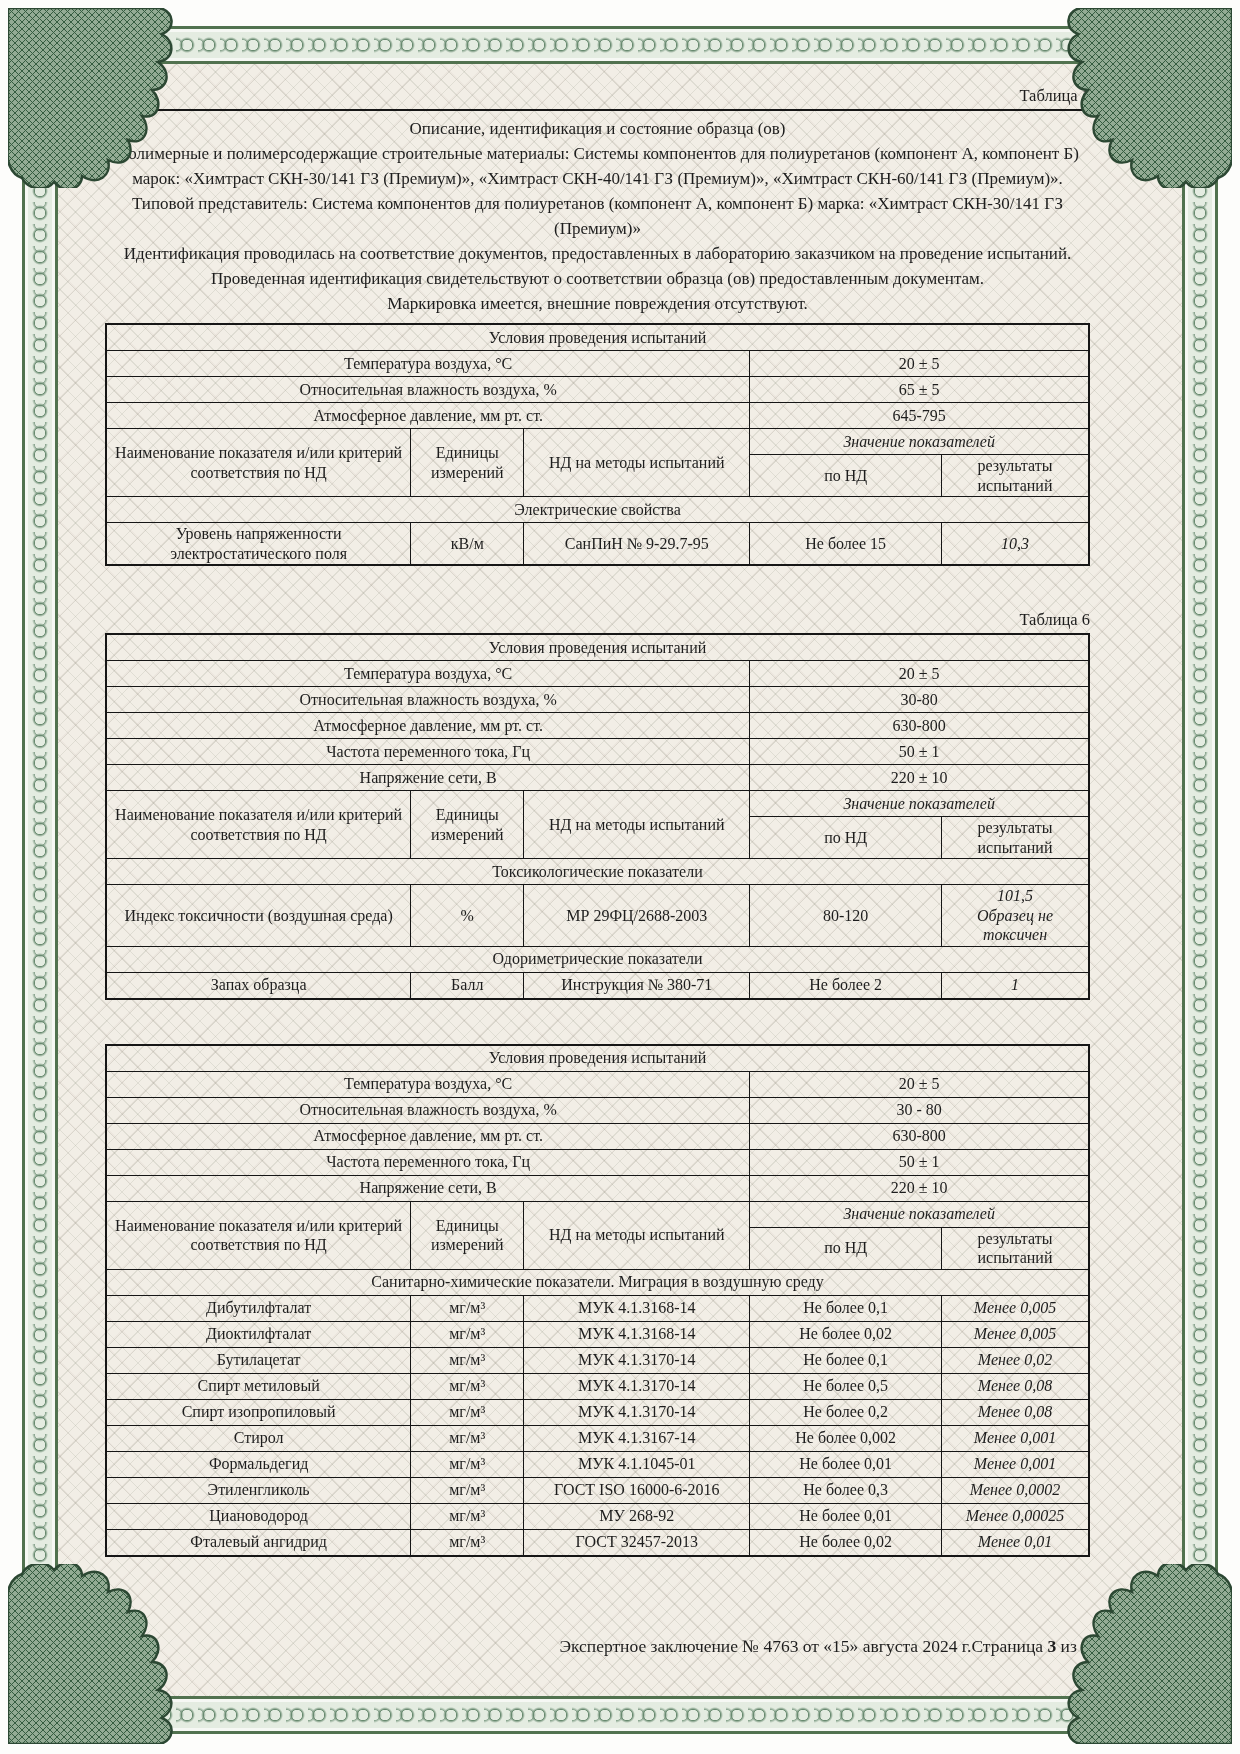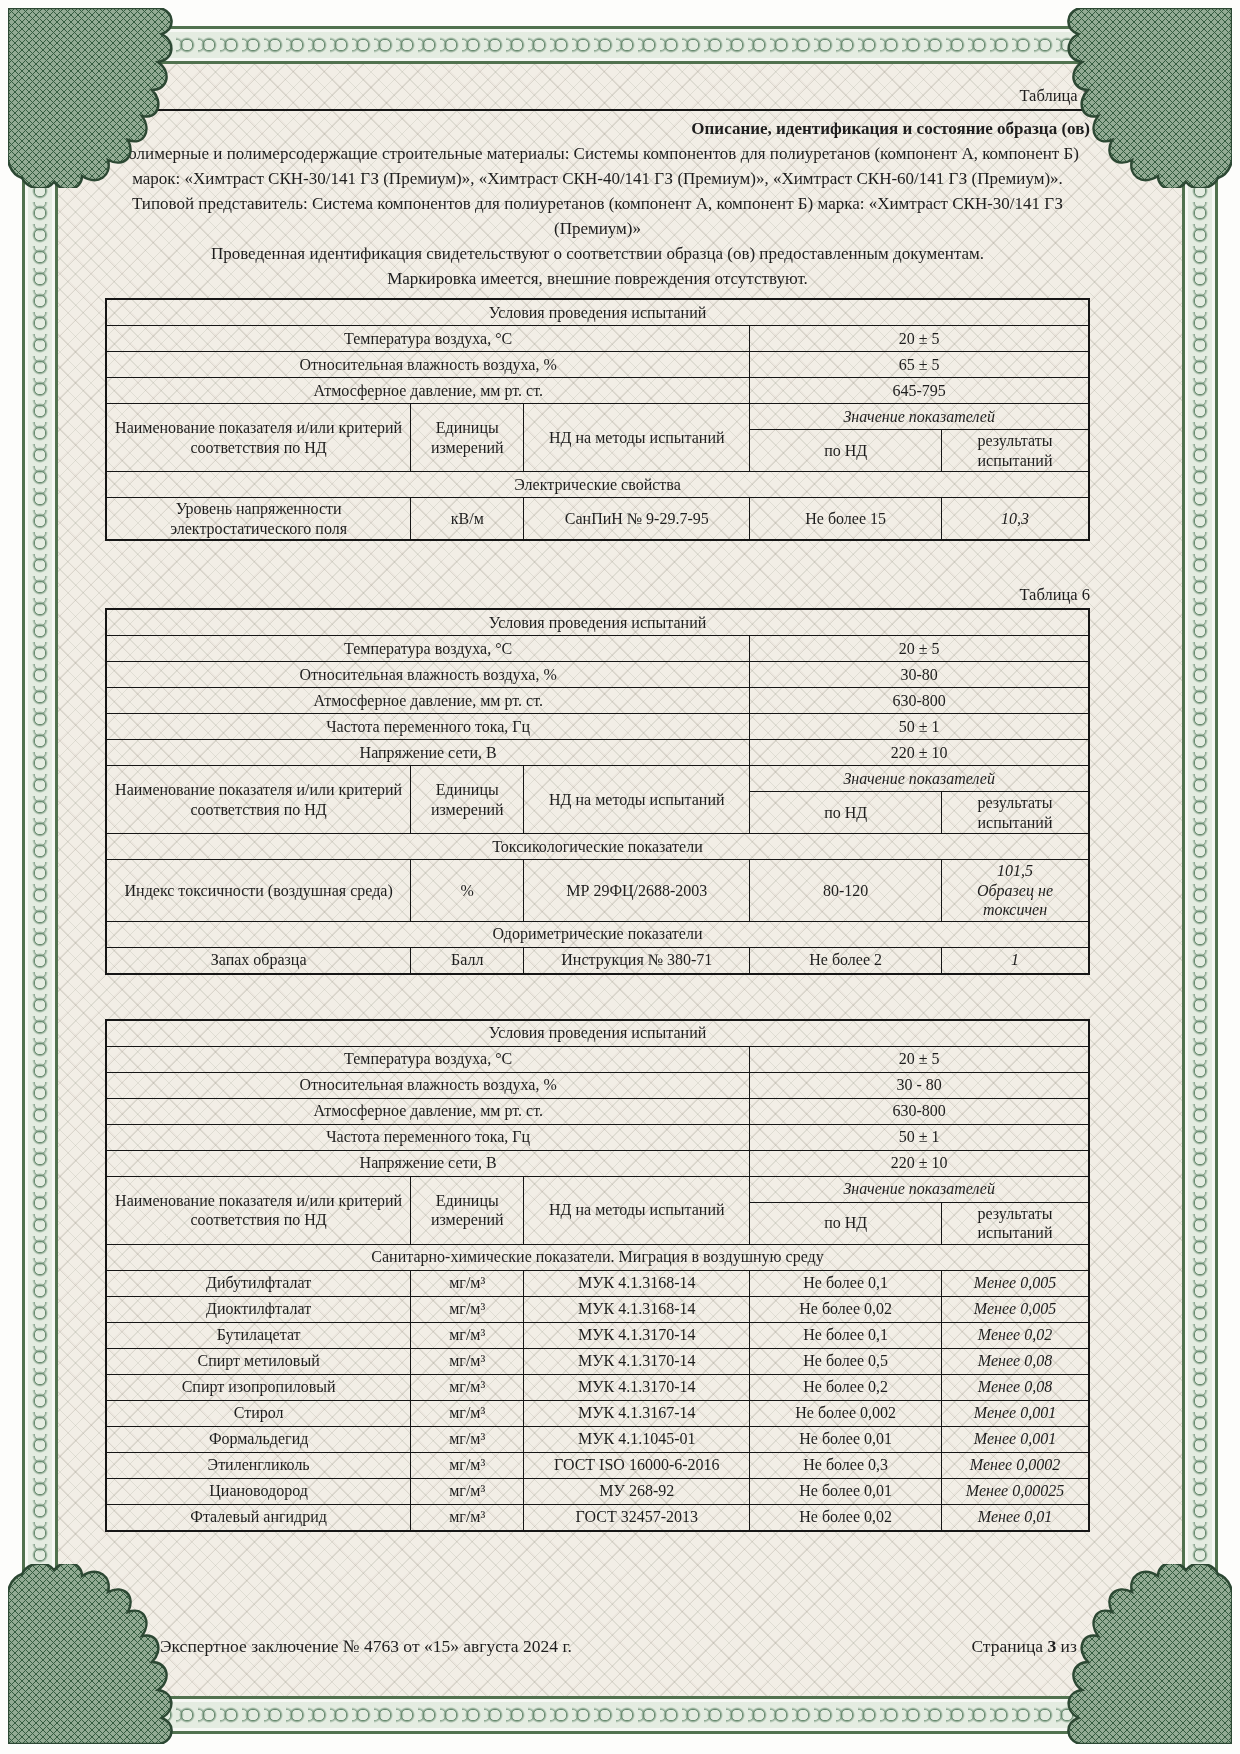--- a/index.html
+++ b/index.html
@@ -38,37 +38,37 @@
   .corner{position:absolute;z-index:3;width:170px;height:180px;}
   .corner-tl{left:8px;top:8px;}
   .corner-tr{right:8px;top:8px;transform:scaleX(-1);}
   .corner-bl{left:8px;bottom:10px;transform:scaleY(-1);}
   .corner-br{right:8px;bottom:10px;transform:scale(-1,-1);}
 
   
   .content{position:absolute;z-index:2;left:105px;top:86px;width:985px;}
   .tbl-label,.t1-label{text-align:right;font-size:16.5px;line-height:20px;margin-bottom:3px;}
   .desc{border-top:2px solid #161616;padding-top:5px;font-size:17px;}
-  .desc-title{text-align:right;line-height:25px;font-weight:bold;}
+  .desc-title{text-align:center;line-height:25px;}
   .desc p{margin:0;text-align:center;line-height:25px;}
 
   .tbl-block{margin-top:44px;}
   #tables > .tbl-block:first-child{margin-top:7px;}
 
   table.doc-table{width:100%;border-collapse:collapse;table-layout:fixed;
         font-size:16px;border:2px solid #161616;}
   table.doc-table td{border:1px solid #161616;text-align:center;vertical-align:middle;
         padding:1px 6px;height:23px;line-height:1.22;overflow:hidden;}
   td.sec{height:24px;font-family:Liberation Serif, serif;}
   td.hdr{height:auto;}
   td.vg{height:42px;font-style:italic;}
   td.sub{height:40px;}
   td.c-res{white-space:pre-line;font-style:italic;}
   .footer{position:absolute;z-index:2;left:105px;top:1636px;width:985px;box-sizing:border-box;
-        padding-left:55px;display:flex;justify-content:space-between;font-size:17.5px;}
+        padding-left:55px;display:flex;justify-content:flex-end;font-size:17.5px;}
 </style>
 </head>
 <body>
 
 <div class="page">
 
   <div class="band band-h band-top"></div>
   <div class="band band-h band-bottom"></div>
   <div class="band band-v band-left"></div>
   <div class="band band-v band-right"></div>
@@ -95,20 +95,21 @@
   <svg class="corner corner-br" viewBox="0 0 170 180">
       <use href="#cornerPath" fill="url(#mesh)" stroke="#2c4833" stroke-width="2.5"></use>
     </svg>
 
   <div class="content">
     <div class="t1-label">Таблица 1</div>
 
     <div class="desc">
       <div class="desc-title">Описание, идентификация и состояние образца (ов)</div>
       <p>Полимерные и полимерсодержащие строительные материалы:  Системы компонентов для полиуретанов (компонент А, компонент Б) марок: «Химтраст СКН-30/141 ГЗ (Премиум)», «Химтраст СКН-40/141 ГЗ (Премиум)», «Химтраст СКН-60/141 ГЗ (Премиум)». Типовой представитель: Система компонентов для полиуретанов (компонент А, компонент Б) марка: «Химтраст СКН-30/141 ГЗ (Премиум)»</p>
+      <p>Идентификация проводилась на соответствие документов, предоставленных в лабораторию заказчиком на проведение испытаний.</p>
       <p>Проведенная идентификация свидетельствуют о соответствии образца (ов) предоставленным документам.</p>
       <p>Маркировка имеется, внешние повреждения отсутствуют.</p>
     </div>
 
     <div id="tables">
         <div class="tbl-block">
           <table class="doc-table">
             <colgroup>
               <col style="width: 31%;">
               <col style="width: 11.5%;">

